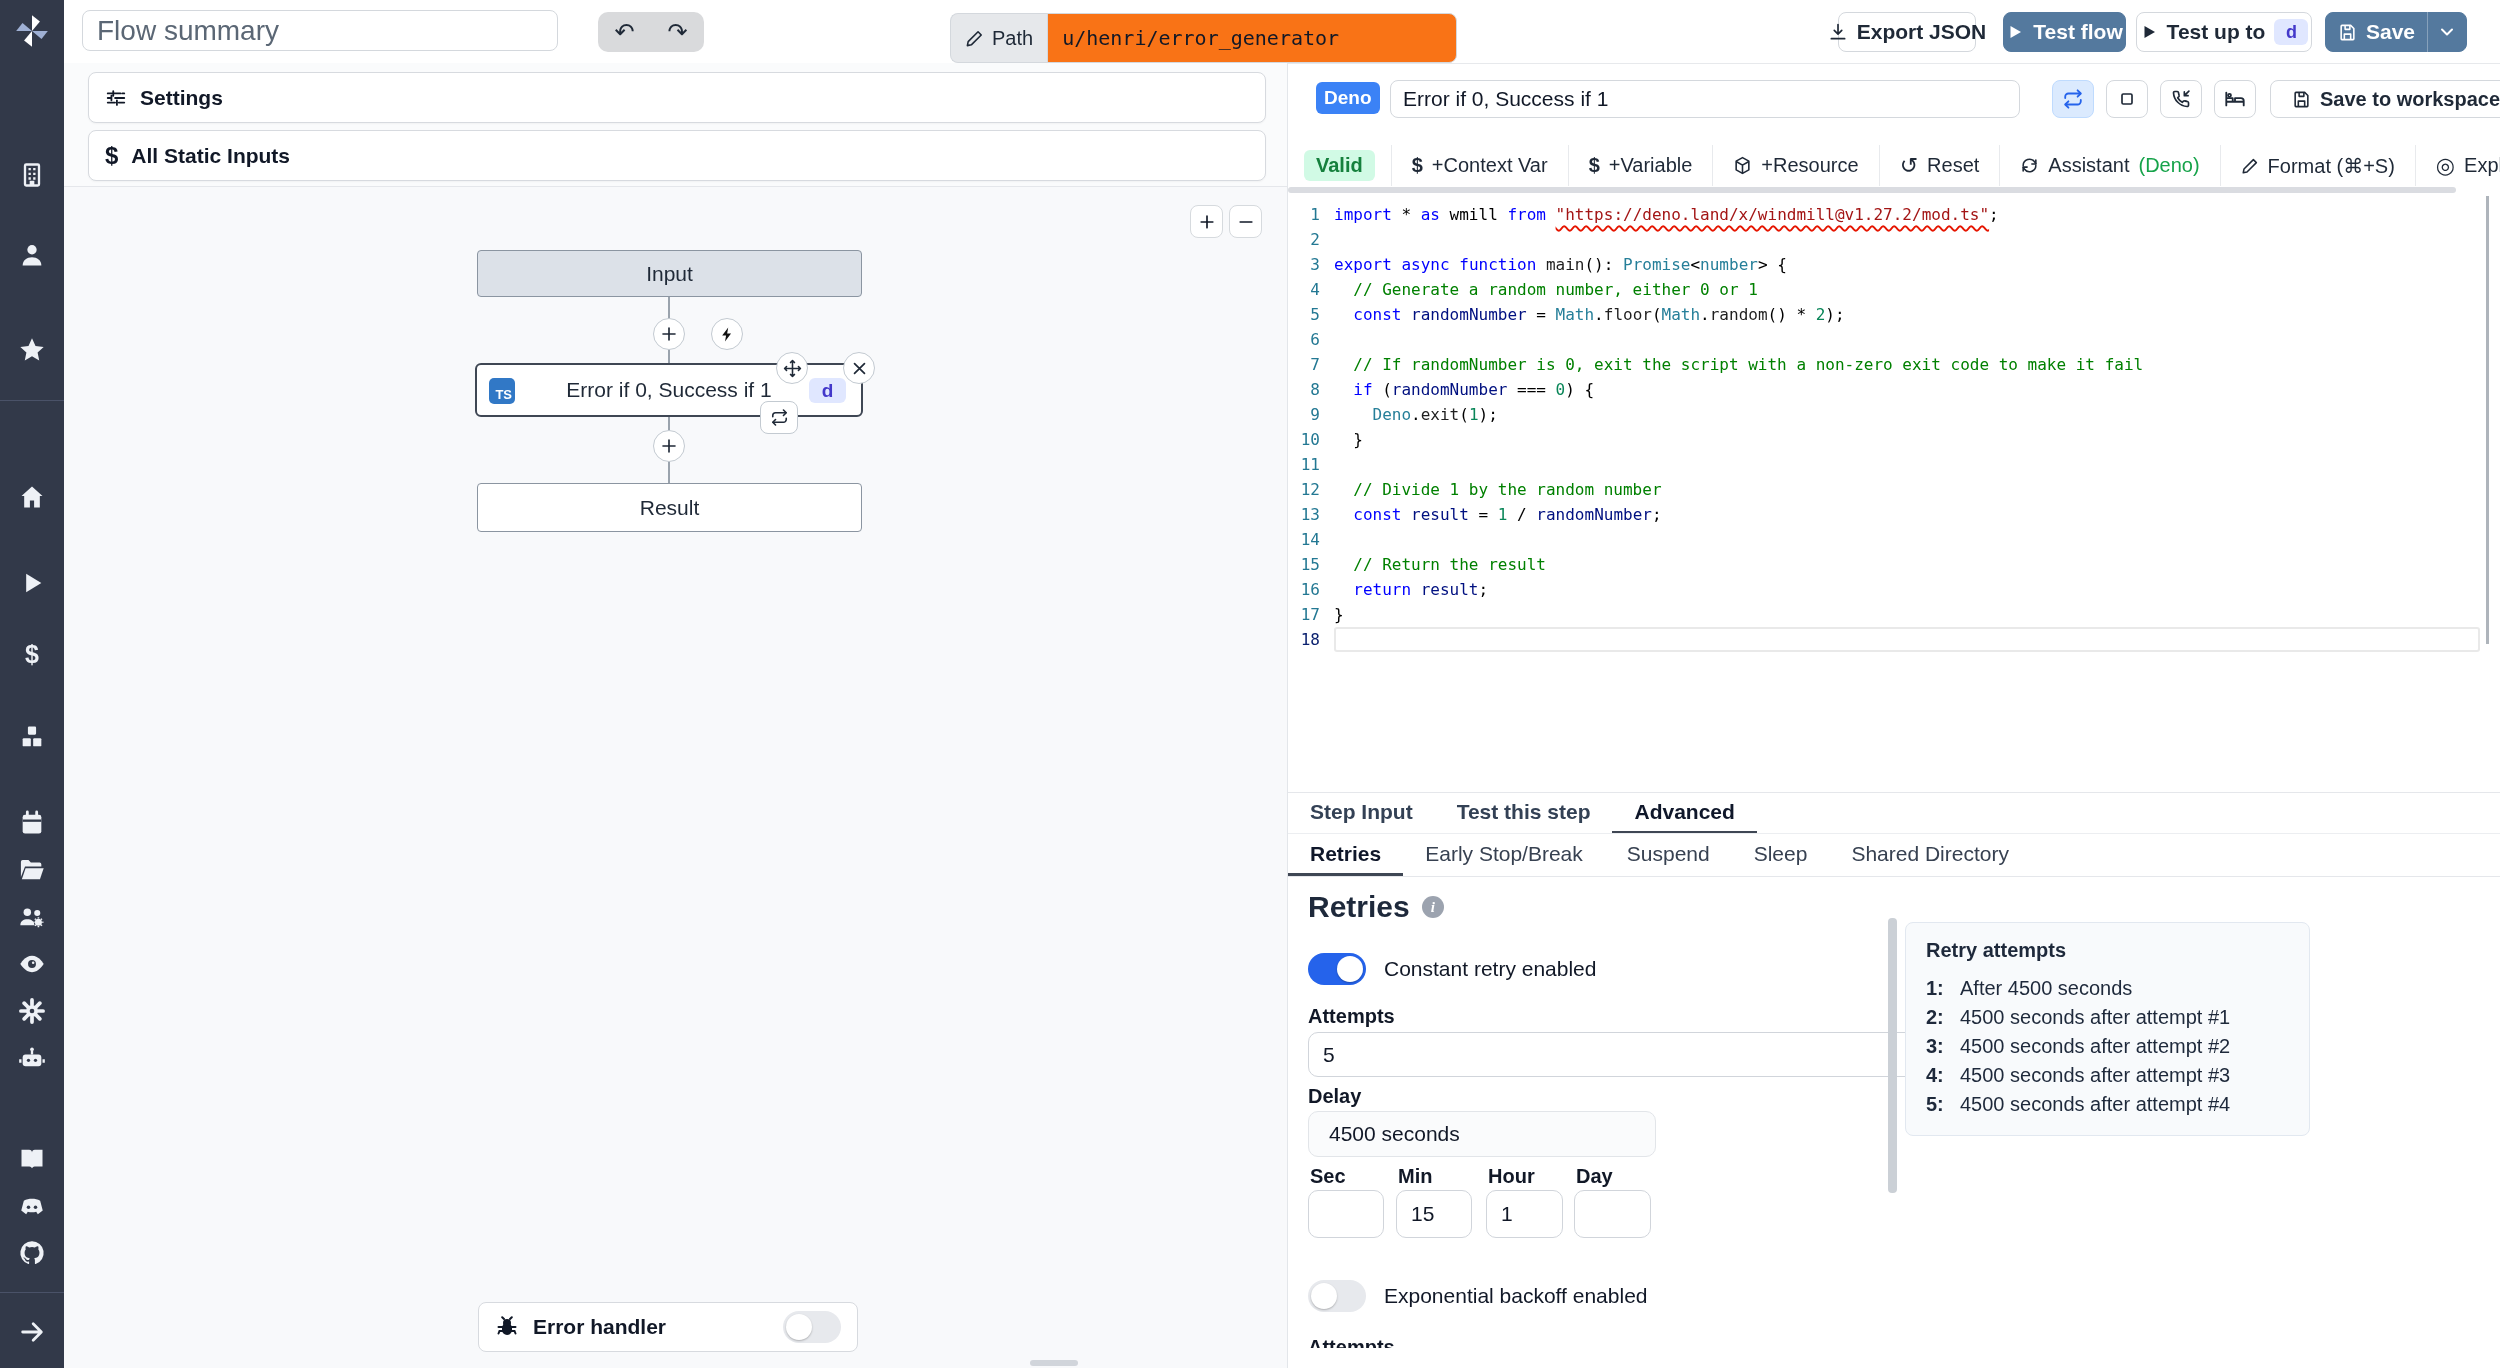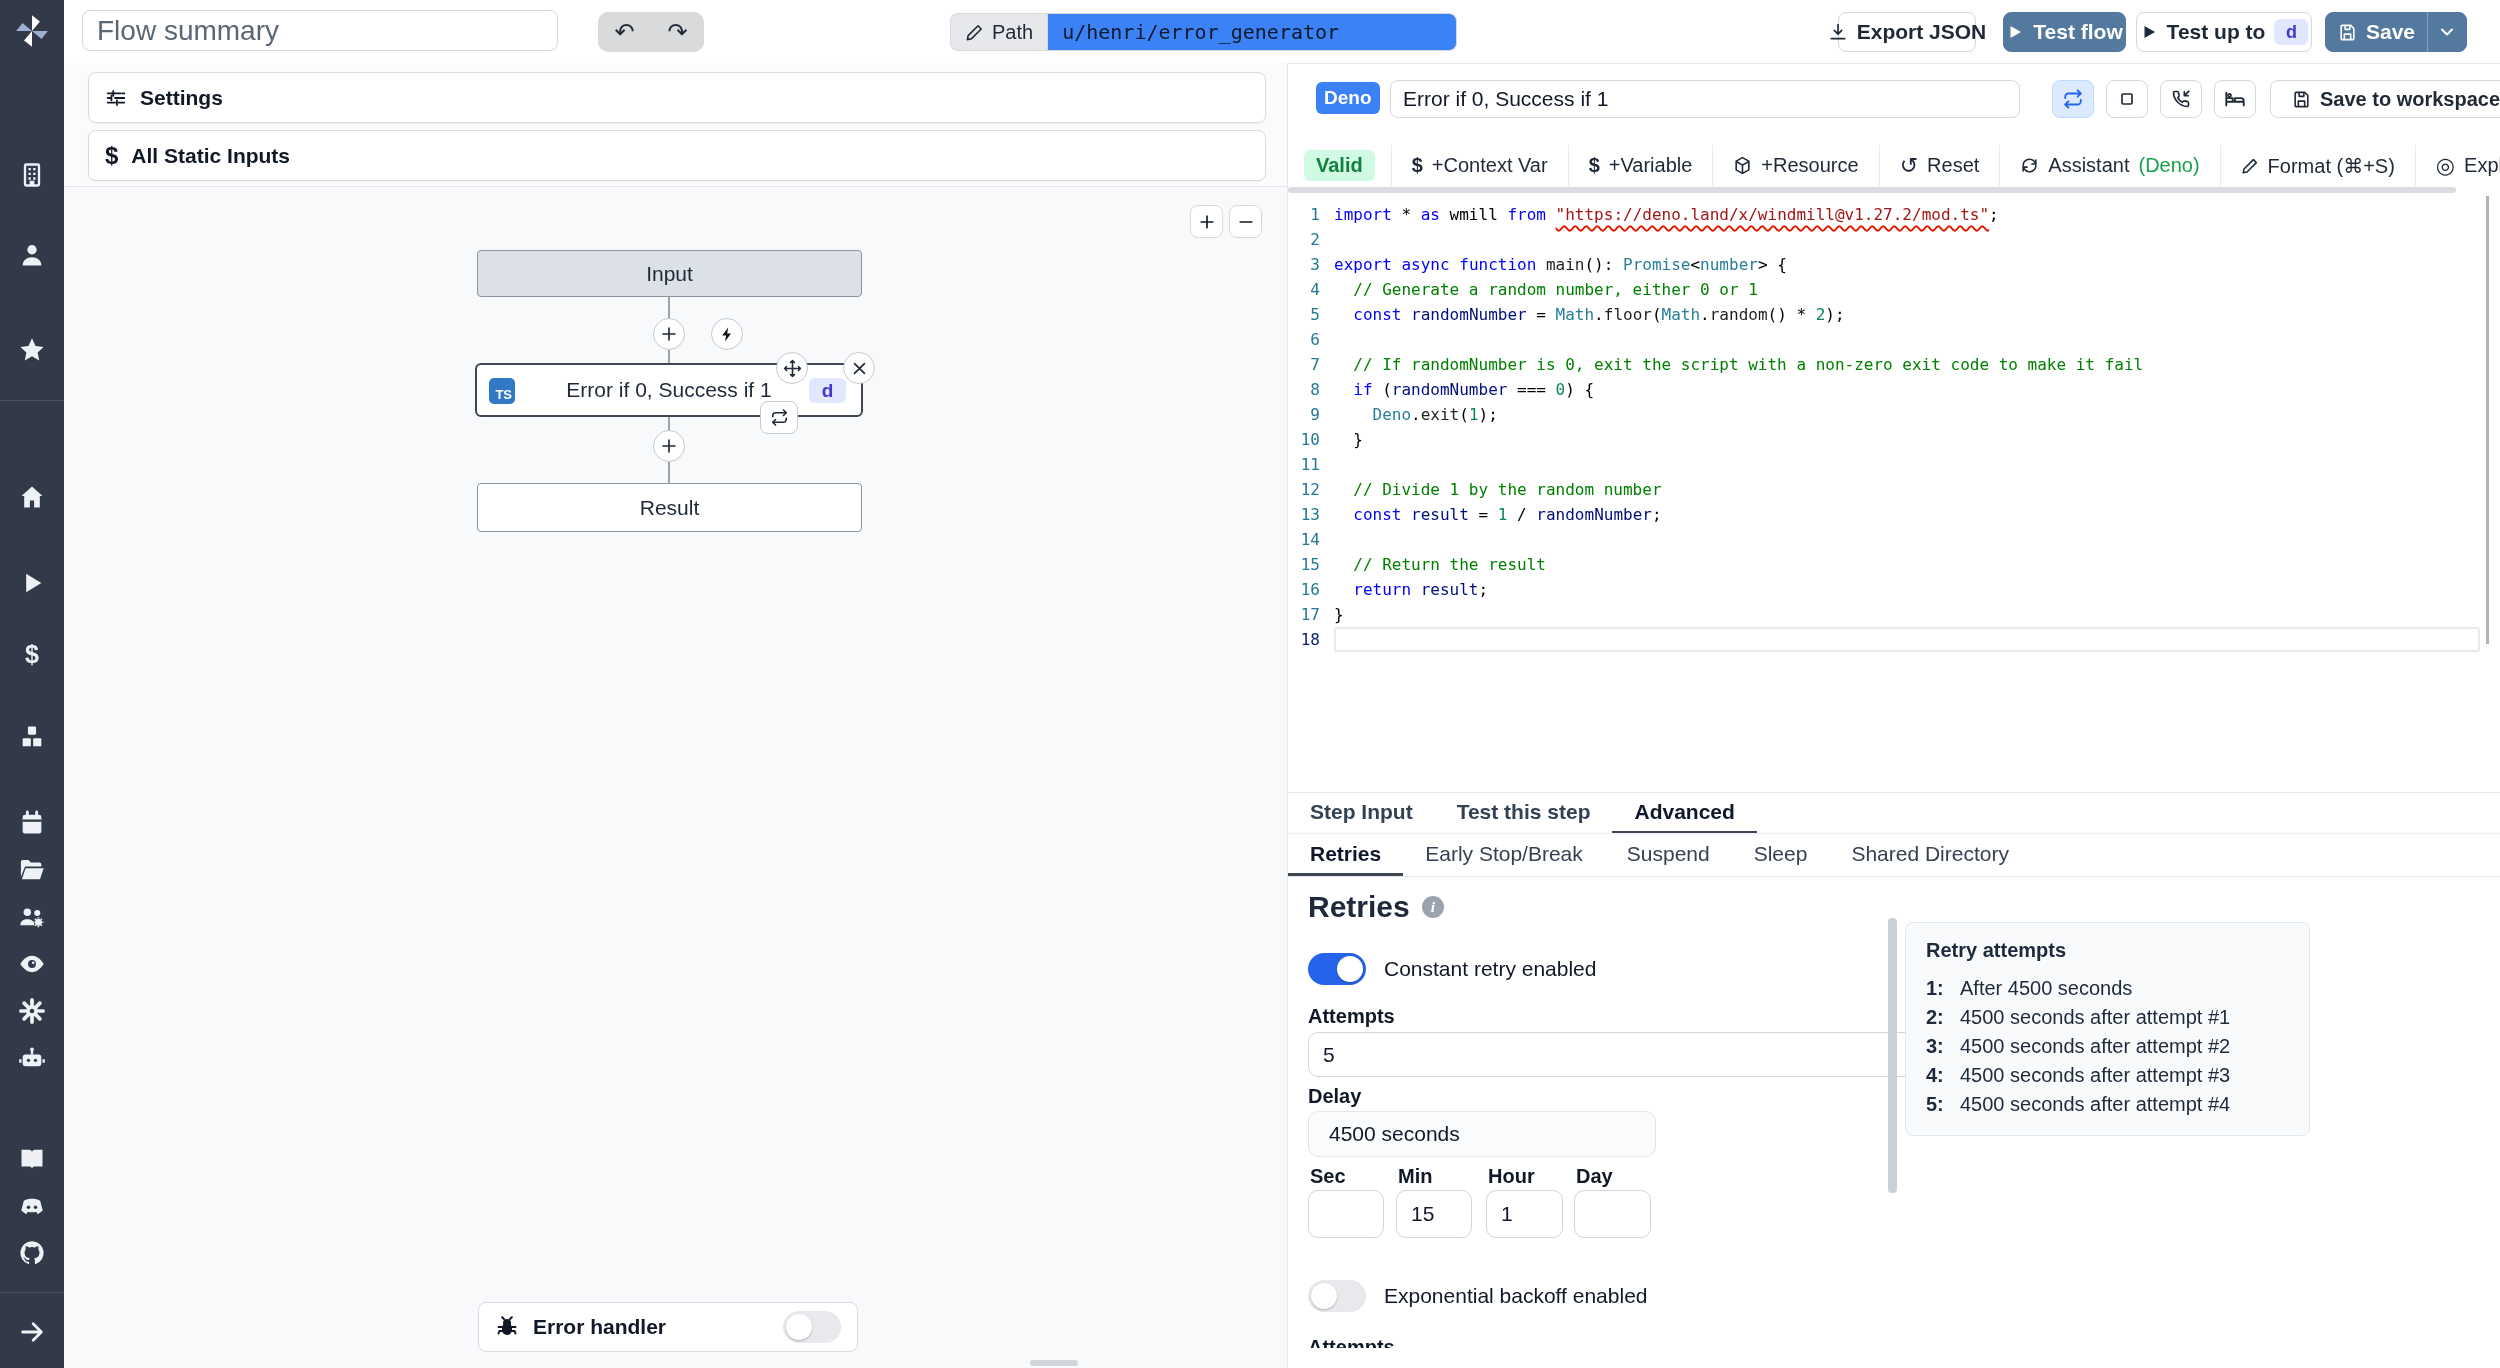--- a/index.html
+++ b/index.html
@@ -13,23 +13,23 @@
   .side-div{position:absolute;left:0;width:64px;height:1px;background:#4a5268;}
   .logo{position:absolute;left:13px;top:12px;width:38px;height:38px;}
   .dollar-glyph{font-size:25px;font-weight:bold;color:#eef1f6;line-height:28px;text-align:center;width:28px;}
 
   
   .topbar{position:absolute;left:64px;top:0;width:2436px;height:63px;background:#fff;border-bottom:1px solid #e7e9ec;}
   .flow-summary{position:absolute;left:82px;top:10px;width:476px;height:41px;border:1.5px solid #d4d8dd;border-radius:8px;padding:0 14px;font-size:28px;color:#334155;font-family:"Liberation Sans",sans-serif;box-sizing:border-box;}
   .flow-summary::placeholder{color:#5b6775;opacity:1;}
   .undoredo{position:absolute;left:598px;top:12px;width:106px;height:40px;background:#d9dadc;border-radius:10px;display:flex;}
   .ur-btn{flex:1;display:flex;align-items:center;justify-content:center;font-size:24px;color:#1f2937;cursor:pointer;}
-  .path-pill{position:absolute;left:950px;top:13px;height:38px;display:flex;}
+  .path-pill{position:absolute;left:950px;top:13px;height:50px;display:flex;}
   .path-label{display:flex;align-items:center;gap:8px;padding:0 14px;background:#e6e8eb;border:1px solid #d4d8dd;border-right:none;border-radius:8px 0 0 8px;font-size:20px;color:#1f2937;}
-  .path-value{display:flex;align-items:center;width:380px;background:#3b82f6;border:1px solid #d4d8dd;border-radius:0 8px 8px 0;padding:0 14px;font-family:"DejaVu Sans Mono",monospace;font-size:20px;color:#111827;}
+  .path-value{display:flex;align-items:center;width:380px;background:#f97316;border:1px solid #d4d8dd;border-radius:0 8px 8px 0;padding:0 14px;font-family:"DejaVu Sans Mono",monospace;font-size:20px;color:#111827;}
   .btn{display:flex;align-items:center;justify-content:center;gap:9px;height:40px;border-radius:8px;font-size:21px;font-weight:600;box-sizing:border-box;cursor:pointer;white-space:nowrap;}
   .btn-white{background:#fff;border:1px solid #d4d8dd;color:#1f2937;}
   .btn-blue{background:#54799e;border:1px solid #54799e;color:#fff;}
   .mini-badge{display:inline-flex;align-items:center;justify-content:center;min-width:26px;height:26px;border-radius:6px;background:#e0e7ff;color:#4338ca;font-weight:700;font-size:18px;padding:0 4px;}
 
   
   .left-panel-bg{position:absolute;left:64px;top:63px;width:1223px;height:1305px;background:#fafbfc;}
   .panel-box{position:absolute;background:#fff;border:1px solid #d7dadf;border-radius:8px;display:flex;align-items:center;gap:13px;padding:0 16px;box-sizing:border-box;font-size:21px;font-weight:700;color:#111827;box-shadow:0 1px 2px rgba(0,0,0,.04);}
   .canvas{position:absolute;left:64px;top:186px;width:1223px;height:1182px;background:#f8f9fb;border-top:1px solid #e5e7eb;}
   .zoom-btn{position:absolute;width:33px;height:33px;background:#fff;border:1px solid #d6dade;border-radius:8px;display:flex;align-items:center;justify-content:center;color:#111827;box-sizing:border-box;cursor:pointer;}

